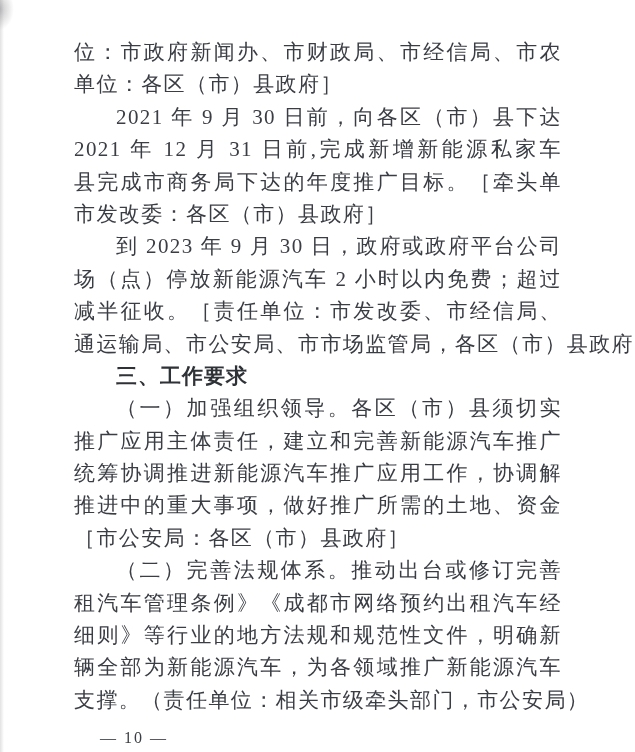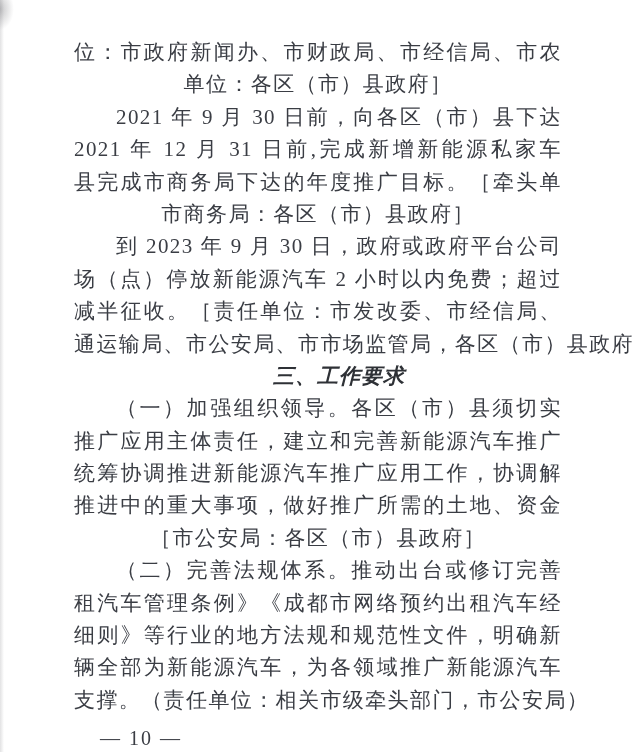--- a/index.html
+++ b/index.html
@@ -21,43 +21,42 @@
     top: 36px;
     width: 488px;
   }
   .line {
     height: 32.4px;
     line-height: 32.4px;
     font-size: 21px;
     color: #3a3d44;
     letter-spacing: 1.4px;
     white-space: nowrap;
-    text-align: center;
+    text-align: left;
   }
   .line.full {
     white-space: normal;
     text-align: justify;
     text-align-last: justify;
     overflow: hidden;
   }
   .line.indent {
     text-indent: 42px;
   }
   .line.heading {
     font-family: "Liberation Sans", "DejaVu Sans", sans-serif;
     font-weight: bold;
     color: #2e3136;
     letter-spacing: 1px;
-    font-style: italic;
   }
   .footer {
     position: absolute;
     left: 100px;
     top: 726px;
-    font-size: 20px;
+    font-size: 16px;
     line-height: 24px;
     color: #3a3d44;
     letter-spacing: 2px;
     font-family: "Liberation Serif", "DejaVu Serif", serif;
   }
   
   .scan-edge {
     position: absolute;
     left: 0; top: 0; bottom: 0;
     width: 4px;
@@ -75,21 +74,21 @@
 </head>
 <body>
 
 <div class="page">
   <div class="text-block" id="lines-container">
       <div class="line full">位：市政府新闻办、市财政局、市经信局、市农业农村局；责任</div>
       <div class="line">单位：各区（市）县政府］</div>
       <div class="line full indent">2021 年 9 月 30 日前，向各区（市）县下达年度推广目标。</div>
       <div class="line full">2021 年 12 月 31 日前,完成新增新能源私家车 48000 辆,各区（市）</div>
       <div class="line full">县完成市商务局下达的年度推广目标。［牵头单位：市商务局；</div>
-      <div class="line">市商务局：各区（市）县政府］</div>
+      <div class="line">市发改委：各区（市）县政府］</div>
       <div class="line full indent">到 2023 年 9 月 30 日，政府或政府平台公司投资的公共停车</div>
       <div class="line full">场（点）停放新能源汽车 2 小时以内免费；超过 2 小时的停车费</div>
       <div class="line full">减半征收。［责任单位：市发改委、市经信局、市财政局、市交</div>
       <div class="line">通运输局、市公安局、市市场监管局，各区（市）县政府］</div>
       <div class="line indent heading">三、工作要求</div>
       <div class="line full indent">（一）加强组织领导。各区（市）县须切实履行新能源汽车</div>
       <div class="line full">推广应用主体责任，建立和完善新能源汽车推广使用机制，负责</div>
       <div class="line full">统筹协调推进新能源汽车推广应用工作，协调解决推广应用工作</div>
       <div class="line full">推进中的重大事项，做好推广所需的土地、资金等资源要素保障。</div>
       <div class="line">［市公安局：各区（市）县政府］</div>

